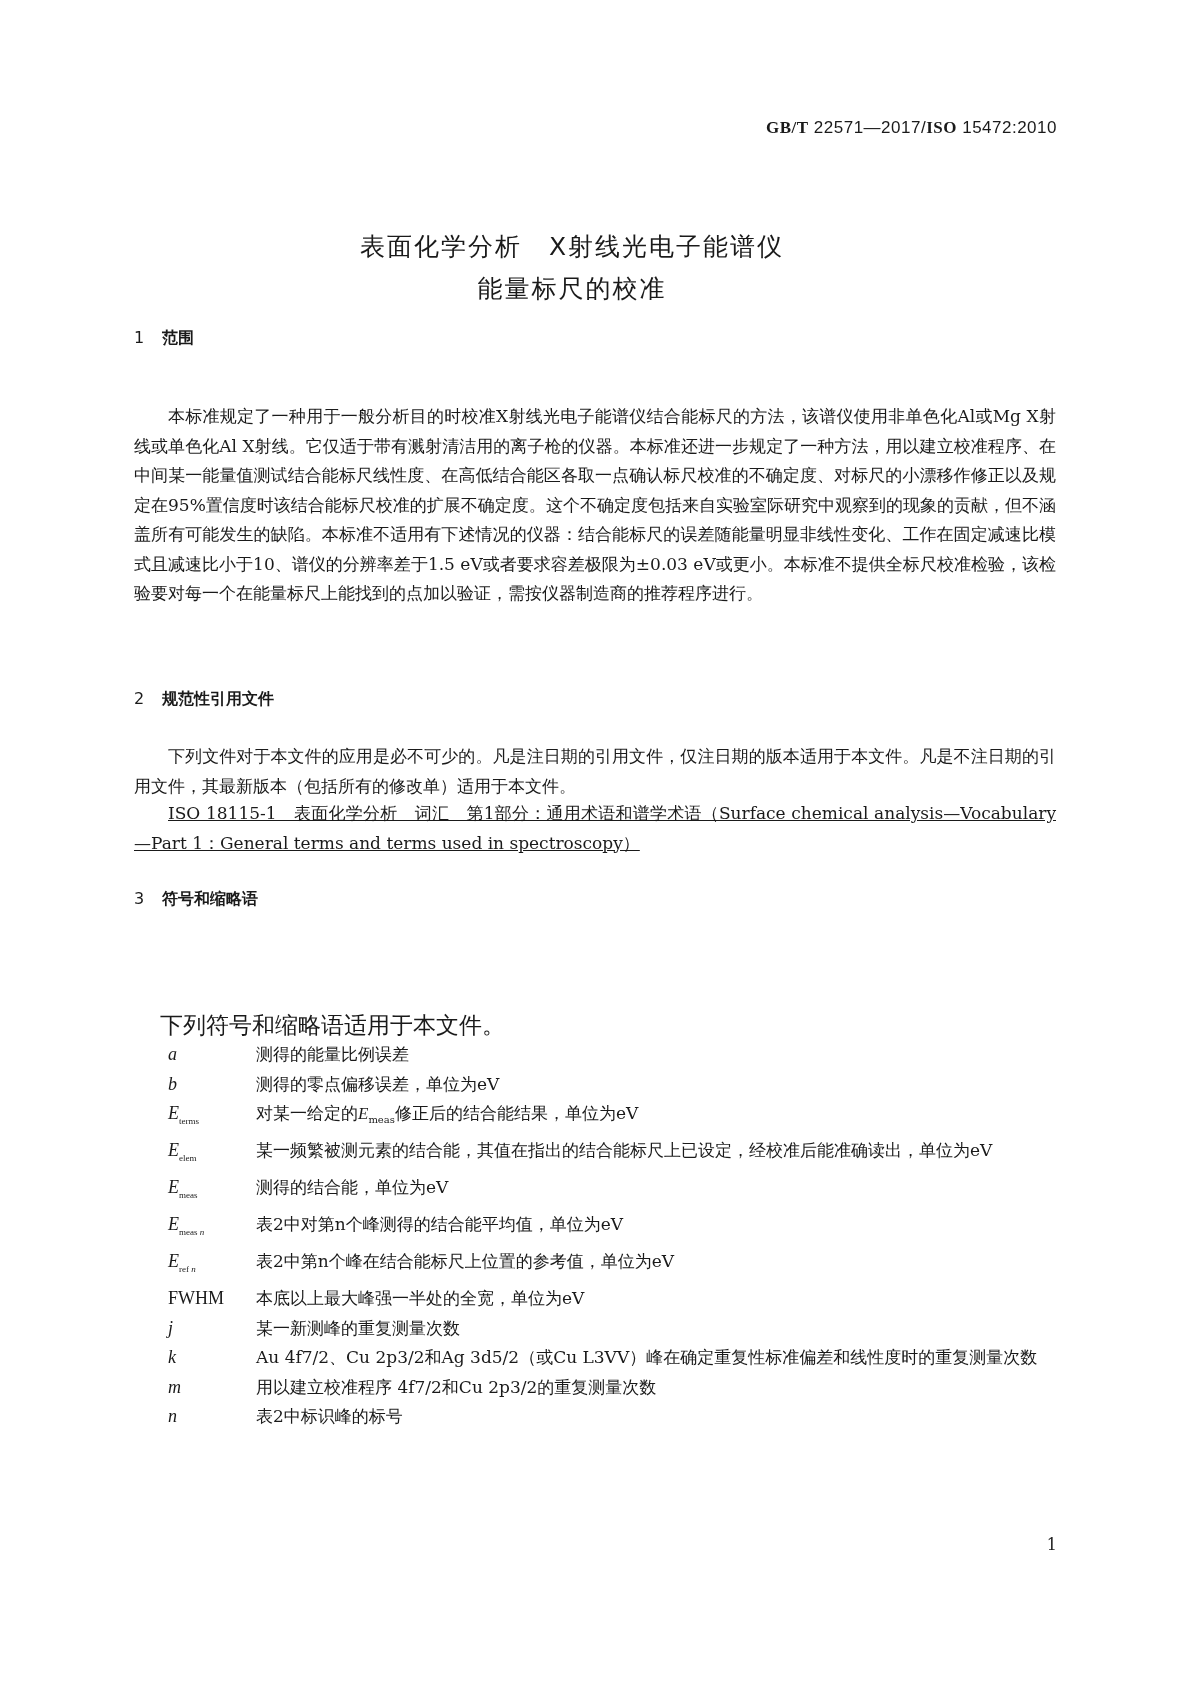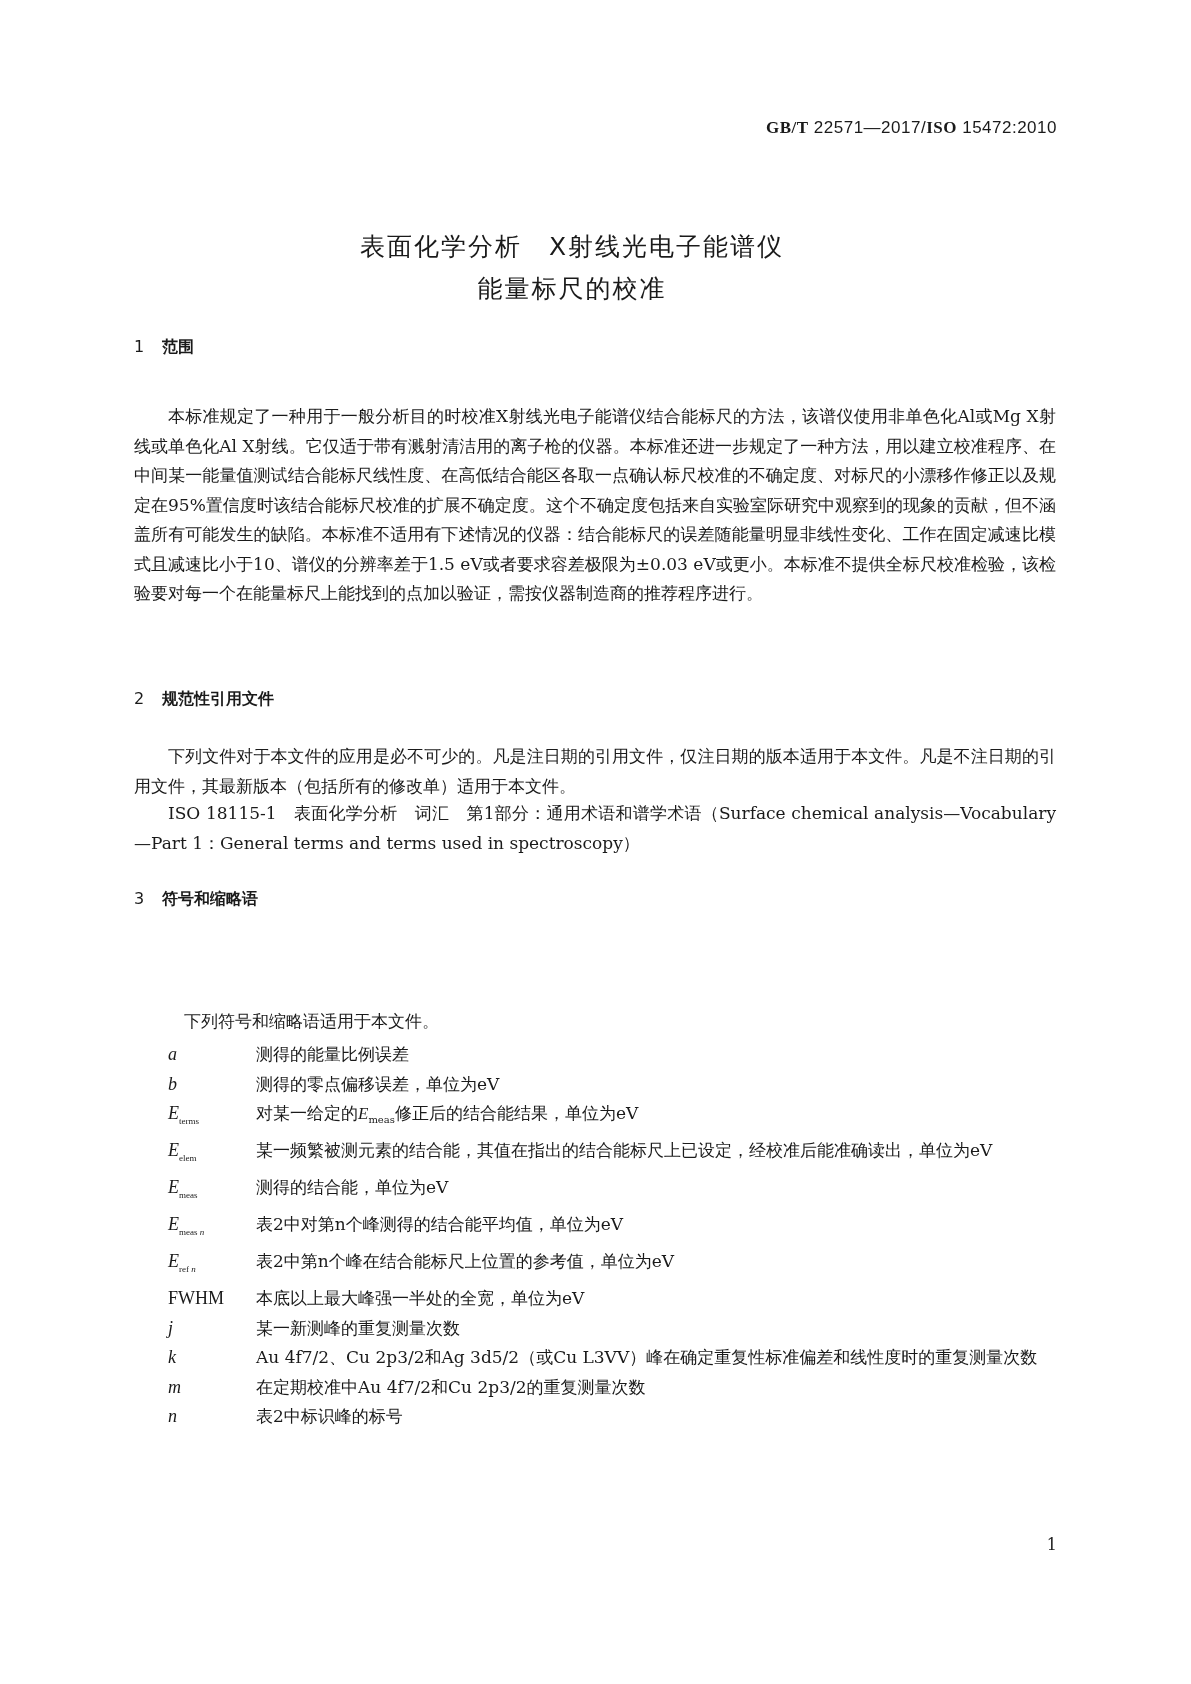--- a/index.html
+++ b/index.html
@@ -11,41 +11,41 @@
     .title { position: absolute; left: 0; width: 1144px; text-align: center; font-size: 25px;
              font-family: "DejaVu Sans", "Liberation Sans", sans-serif; letter-spacing: 2px; }
     .title1 { top: 230px; }
     .title2 { top: 272px; font-family: Liberation Serif, serif; }
     .sec-head { position: absolute; left: 134px; font-size: 16px;
                 font-family: "DejaVu Sans", "Liberation Sans", sans-serif; font-weight: bold; }
     .sec-head .num { display: inline-block; width: 28px; font-weight: normal; }
     .para { position: absolute; left: 134px; width: 922px; font-size: 17px; line-height: 29.5px;
             text-align: justify; text-indent: 34px; }
     .ref { position: absolute; left: 134px; width: 922px; font-size: 17px; line-height: 29.5px;
-           text-indent: 34px; text-align: justify; }
-    .sym-intro { position: absolute; left: 184px; top: 1010px; font-size: 17px; }
+           text-indent: 34px; text-align: justify; text-decoration: underline; }
+    .sym-intro { position: absolute; left: 160px; top: 1010px; font-size: 23px; }
     .sym-list { position: absolute; left: 168px; top: 1040px; width: 888px; font-size: 17px; }
     .sym-row { display: flex; line-height: 29.5px; }
     .sym { width: 88px; flex-shrink: 0; font-style: italic; font-family: "Liberation Serif", serif; font-size: 18px; }
     .sym.upright { font-style: normal; }
     .sym sub { font-style: normal; font-size: 9px; }
     .sym sub i { font-style: italic; }
     .def { flex: 1; }
     .def sub { font-size: 10px; }
     .page-num { position: absolute; right: 134px; top: 1535px; font-size: 16px; }
   </style>
 </head>
 <body>
 
 <div class="header-std"><b>GB/T</b> <span>22571—2017/</span><b>ISO</b> <span>15472:2010</span></div>
 
 <div class="title title1">表面化学分析　X射线光电子能谱仪</div>
 <div class="title title2">能量标尺的校准</div>
 
-<div class="sec-head" style="top:337px"><span class="num">1</span><span>范围</span></div>
+<div class="sec-head" style="top:328px"><span class="num">1</span><span>范围</span></div>
 <div class="para" style="top:402px">本标准规定了一种用于一般分析目的时校准X射线光电子能谱仪结合能标尺的方法，该谱仪使用非单色化Al或Mg X射线或单色化Al X射线。它仅适于带有溅射清洁用的离子枪的仪器。本标准还进一步规定了一种方法，用以建立校准程序、在中间某一能量值测试结合能标尺线性度、在高低结合能区各取一点确认标尺校准的不确定度、对标尺的小漂移作修正以及规定在95%置信度时该结合能标尺校准的扩展不确定度。这个不确定度包括来自实验室际研究中观察到的现象的贡献，但不涵盖所有可能发生的缺陷。本标准不适用有下述情况的仪器：结合能标尺的误差随能量明显非线性变化、工作在固定减速比模式且减速比小于10、谱仪的分辨率差于1.5 eV或者要求容差极限为±0.03 eV或更小。本标准不提供全标尺校准检验，该检验要对每一个在能量标尺上能找到的点加以验证，需按仪器制造商的推荐程序进行。</div>
 
 <div class="sec-head" style="top:689px"><span class="num">2</span><span>规范性引用文件</span></div>
 <div class="para" style="top:742px">下列文件对于本文件的应用是必不可少的。凡是注日期的引用文件，仅注日期的版本适用于本文件。凡是不注日期的引用文件，其最新版本（包括所有的修改单）适用于本文件。</div>
 <div class="ref" style="top:799px">ISO 18115-1　表面化学分析　词汇　第1部分：通用术语和谱学术语（Surface chemical analysis—Vocabulary—Part 1：General terms and terms used in spectroscopy）</div>
 
 <div class="sec-head" style="top:889px"><span class="num">3</span><span>符号和缩略语</span></div>
 <div class="sym-intro">下列符号和缩略语适用于本文件。</div>
 
 <div class="sym-list">
@@ -84,21 +84,21 @@
   <div class="sym-row">
       <span class="sym">j</span>
       <span class="def">某一新测峰的重复测量次数</span>
     </div>
   <div class="sym-row">
       <span class="sym">k</span>
       <span class="def">Au 4f7/2、Cu 2p3/2和Ag 3d5/2（或Cu L3VV）峰在确定重复性标准偏差和线性度时的重复测量次数</span>
     </div>
   <div class="sym-row">
       <span class="sym">m</span>
-      <span class="def">在定期校准中Au 4f7/2和Cu 2p3/2的重复测量次数</span>
+      <span class="def">用以建立校准程序 4f7/2和Cu 2p3/2的重复测量次数</span>
     </div>
   <div class="sym-row">
       <span class="sym">n</span>
       <span class="def">表2中标识峰的标号</span>
     </div>
 </div>
 
 <div class="page-num">1</div>
 
 </body></html>

